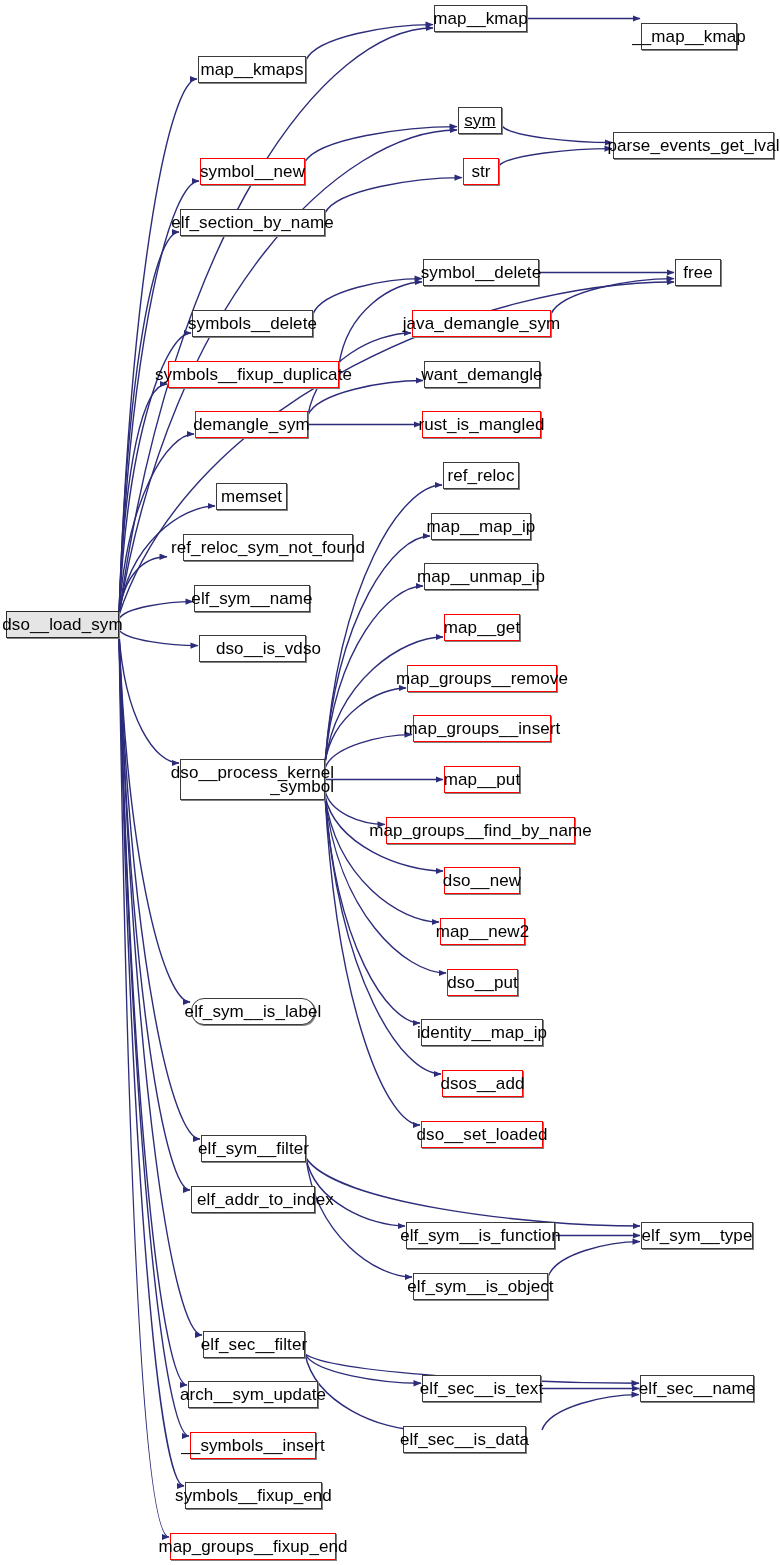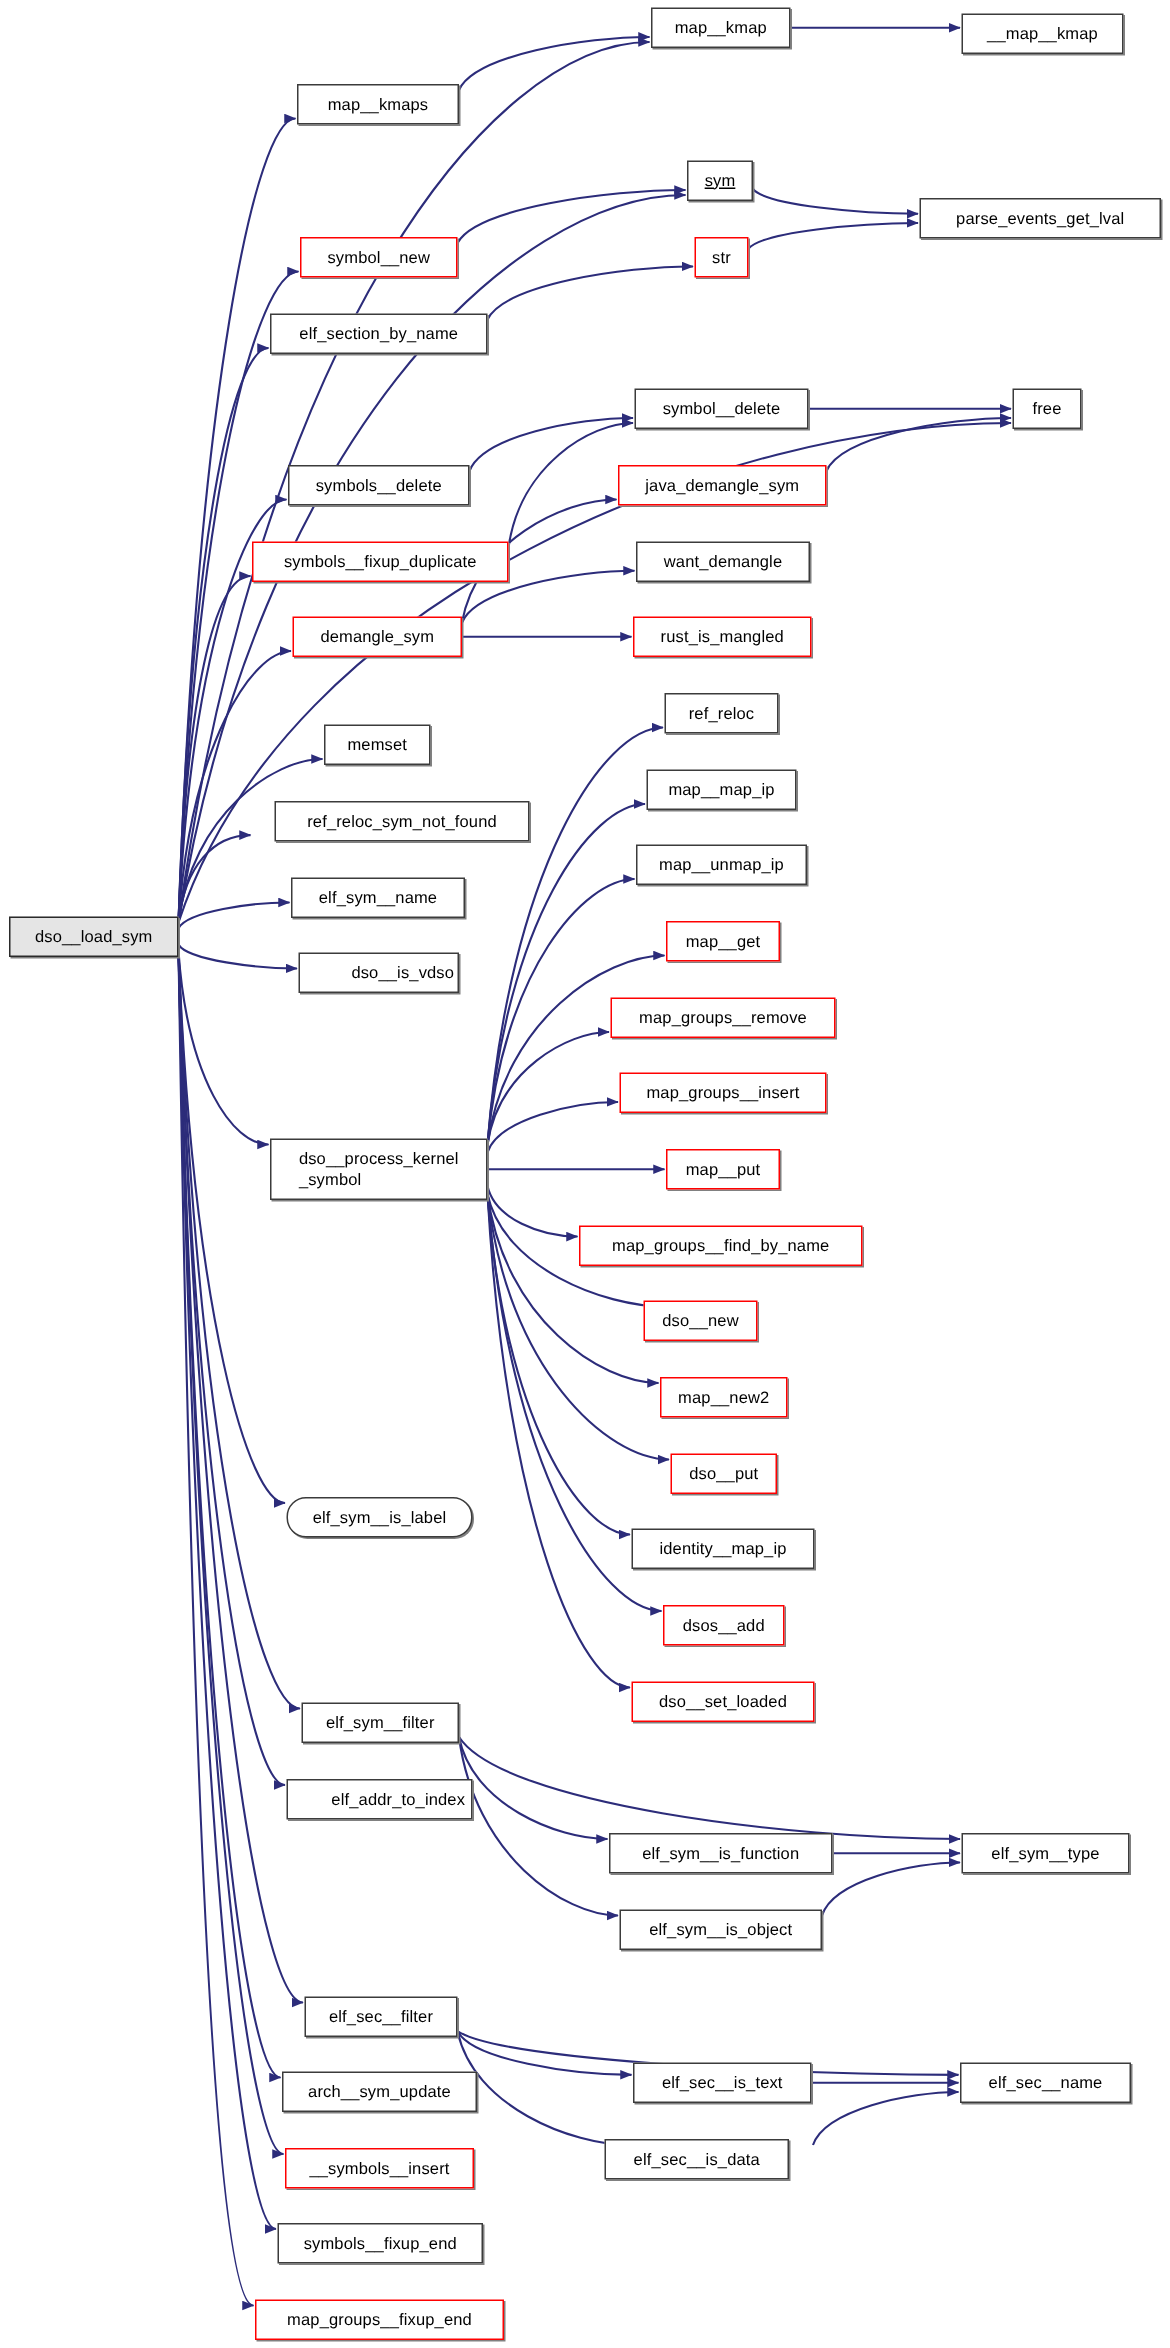--- a/index.html
+++ b/index.html
@@ -22,25 +22,25 @@
     width: 780px;
     height: 1565px;
     pointer-events: none;
   }
   .node {
     position: absolute;
     box-sizing: border-box;
     display: flex;
     align-items: center;
     justify-content: center;
-    text-align: left;
+    text-align: right;
     background: #ffffff;
     border: 1px solid #3b3b3b;
     color: #000000;
-    font-size: 11px;
+    font-size: 17px;
     line-height: 14px;
     letter-spacing: 0.1px;
     white-space: pre;
     z-index: 5;
   }
   .node.red {
     border-color: #ff0000;
   }
   .node.root {
     background: #e5e5e5;
@@ -119,21 +119,21 @@
         <path d="M305,1354 C315.4,1404.2 380.9,1430.0 420,1430" marker-end="url(#arrow)"></path>
         <path d="M305,1354 C332.6,1373.3 525.4,1383.2 639,1383.22" marker-end="url(#arrow)"></path>
         <path d="M541,1388.5 L639,1388.5" marker-end="url(#arrow)"></path>
         <path d="M542,1430 C550.1,1406.6 606.0,1394.6 639,1394.62" marker-end="url(#arrow)"></path>
       </g>
   </svg>
   <div id="nodes-layer">
       <div class="node shadow root" style="left: 6px; top: 611px; width: 113px; height: 27px;">dso__load_sym</div>
       <div class="node shadow" style="left: 198px; top: 56px; width: 108px; height: 27px;">map__kmaps</div>
       <div class="node shadow" style="left: 434px; top: 5px; width: 93px; height: 27px;">map__kmap</div>
-      <div class="node shadow" style="left: 641px; top: 9px; width: 108px; height: 27px;">__map__kmap</div>
+      <div class="node shadow" style="left: 641px; top: 23px; width: 96px; height: 27px;">__map__kmap</div>
       <div class="node shadow" style="left: 458px; top: 107px; width: 44px; height: 27px; text-decoration: underline;">sym</div>
       <div class="node shadow" style="left: 613px; top: 132px; width: 161px; height: 27px;">parse_events_get_lval</div>
       <div class="node shadow red" style="left: 200px; top: 158px; width: 105px; height: 27px;">symbol__new</div>
       <div class="node shadow red" style="left: 463px; top: 158px; width: 36px; height: 27px;">str</div>
       <div class="node shadow" style="left: 180px; top: 209px; width: 145px; height: 27px;">elf_section_by_name</div>
       <div class="node shadow" style="left: 423px; top: 259px; width: 116px; height: 27px;">symbol__delete</div>
       <div class="node shadow" style="left: 675px; top: 259px; width: 46px; height: 27px;">free</div>
       <div class="node shadow" style="left: 192px; top: 310px; width: 121px; height: 27px;">symbols__delete</div>
       <div class="node shadow red" style="left: 412px; top: 310px; width: 139px; height: 27px;">java_demangle_sym</div>
       <div class="node shadow red" style="left: 168px; top: 361px; width: 171px; height: 27px;">symbols__fixup_duplicate</div>
@@ -147,21 +147,21 @@
       <div class="node shadow" style="left: 424px; top: 563px; width: 114px; height: 27px;">map__unmap_ip</div>
       <div class="node shadow" style="left: 194px; top: 585px; width: 116px; height: 27px;">elf_sym__name</div>
       <div class="node shadow red" style="left: 444px; top: 614px; width: 76px; height: 27px;">map__get</div>
       <div class="node shadow" style="left: 199px; top: 635px; width: 107px; height: 27px; padding-left: 32px;">dso__is_vdso</div>
       <div class="node shadow red" style="left: 407px; top: 665px; width: 150px; height: 27px;">map_groups__remove</div>
       <div class="node shadow red" style="left: 413px; top: 715px; width: 138px; height: 27px;">map_groups__insert</div>
       <div class="node shadow" style="left: 180px; top: 759px; width: 145px; height: 41px;">dso__process_kernel
 _symbol</div>
       <div class="node shadow red" style="left: 444px; top: 766px; width: 76px; height: 27px;">map__put</div>
       <div class="node shadow red" style="left: 386px; top: 817px; width: 189px; height: 27px;">map_groups__find_by_name</div>
-      <div class="node shadow red" style="left: 429px; top: 867px; width: 76px; height: 27px;">dso__new</div>
+      <div class="node shadow red" style="left: 444px; top: 867px; width: 76px; height: 27px;">dso__new</div>
       <div class="node shadow red" style="left: 440px; top: 918px; width: 85px; height: 27px;">map__new2</div>
       <div class="node shadow red" style="left: 447px; top: 969px; width: 71px; height: 27px;">dso__put</div>
       <div class="node shadow" style="left: 421px; top: 1019px; width: 122px; height: 27px;">identity__map_ip</div>
       <div class="node shadow red" style="left: 442px; top: 1070px; width: 81px; height: 27px;">dsos__add</div>
       <div class="node shadow" style="left: 191px; top: 998px; width: 124px; height: 27px; border-radius: 13px;">elf_sym__is_label</div>
       <div class="node shadow red" style="left: 421px; top: 1121px; width: 122px; height: 27px;">dso__set_loaded</div>
       <div class="node shadow" style="left: 201px; top: 1135px; width: 105px; height: 27px;">elf_sym__filter</div>
       <div class="node shadow" style="left: 191px; top: 1186px; width: 124px; height: 27px; padding-left: 25px;">elf_addr_to_index</div>
       <div class="node shadow" style="left: 406px; top: 1222px; width: 149px; height: 27px;">elf_sym__is_function</div>
       <div class="node shadow" style="left: 641px; top: 1222px; width: 112px; height: 27px;">elf_sym__type</div>

